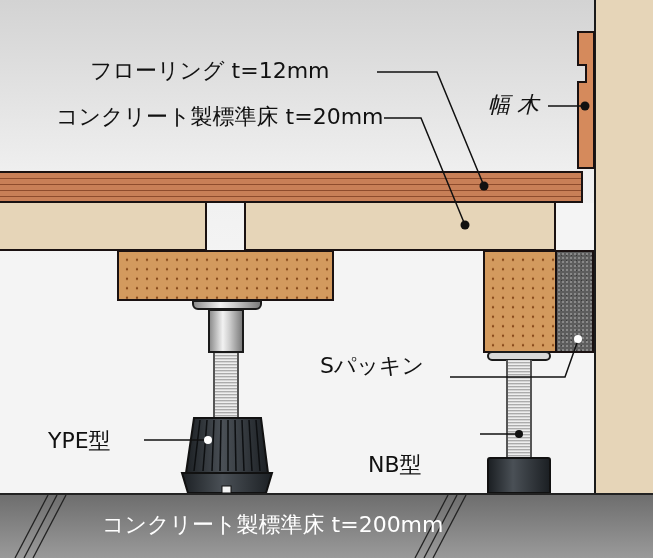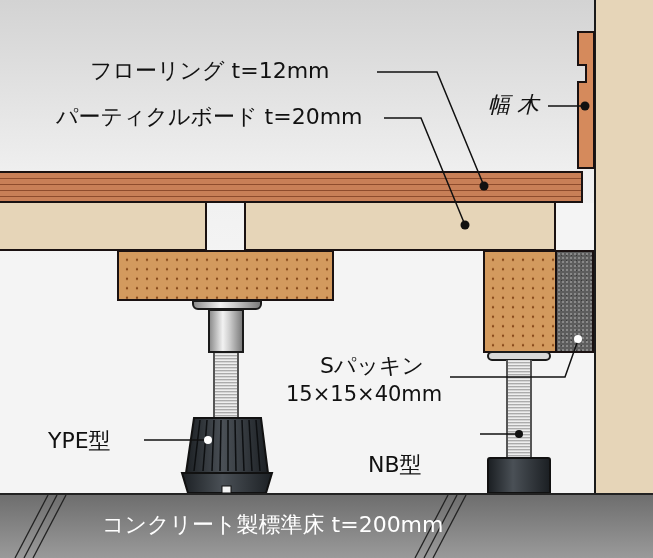--- a/index.html
+++ b/index.html
@@ -110,20 +110,19 @@
     </g>
     <circle cx="484" cy="186" r="4.5" fill="#111"></circle>
     <circle cx="465" cy="225" r="4.5" fill="#111"></circle>
     <circle cx="585" cy="106" r="4.5" fill="#111"></circle>
     <circle cx="578" cy="339" r="4" fill="#fff"></circle>
     <circle cx="208" cy="440" r="4" fill="#fff"></circle>
     <circle cx="519" cy="434" r="4" fill="#111"></circle>
   </svg>
 
   <div class="label" style="left:90px;top:60px;">フローリング t=12mm</div>
-  <div class="label" style="left:56px;top:106px;">パーティクルボード t=20mm</div>
+  <div class="label" style="left:56px;top:106px;">コンクリート製標準床 t=20mm</div>
   <div class="label" style="left:488px;top:94px;font-style:italic;">幅 木</div>
   <div class="label" style="left:320px;top:355px;text-align:center;">Sパッキン</div>
-  <div class="label" style="left:286px;top:384px;font-size:21px;">15×15×40mm</div>
   <div class="label" style="left:48px;top:430px;">YPE型</div>
   <div class="label" style="left:368px;top:454px;">NB型</div>
   <div class="label label-w" style="left:102px;top:514px;">コンクリート製標準床 t=200mm</div>
 </div>
 
 </body></html>

